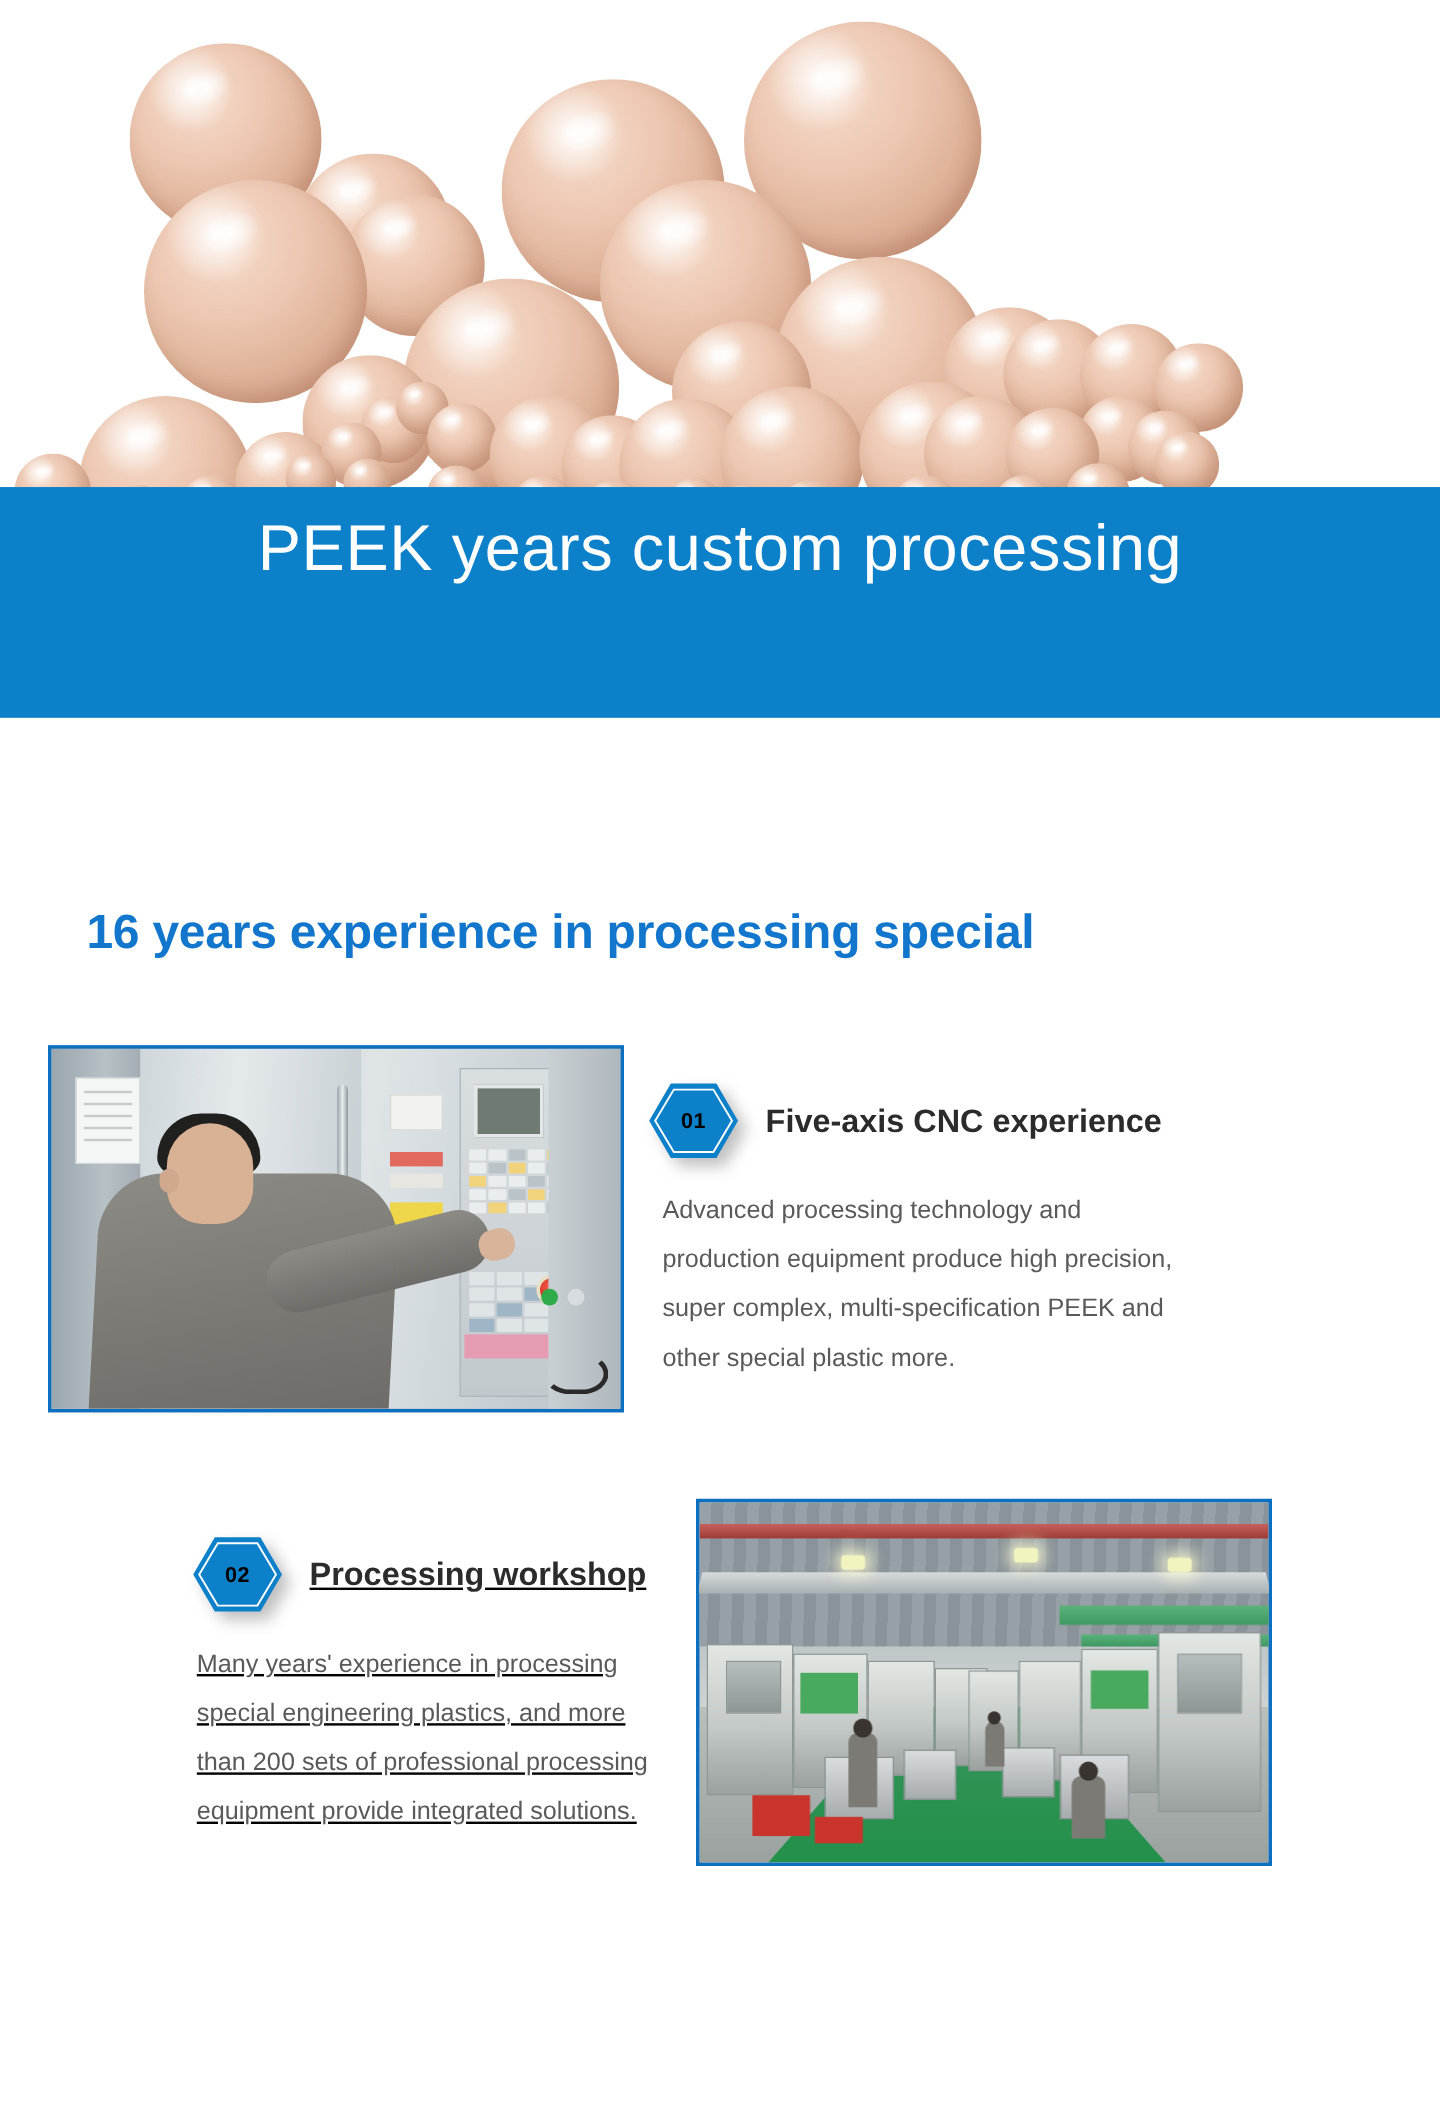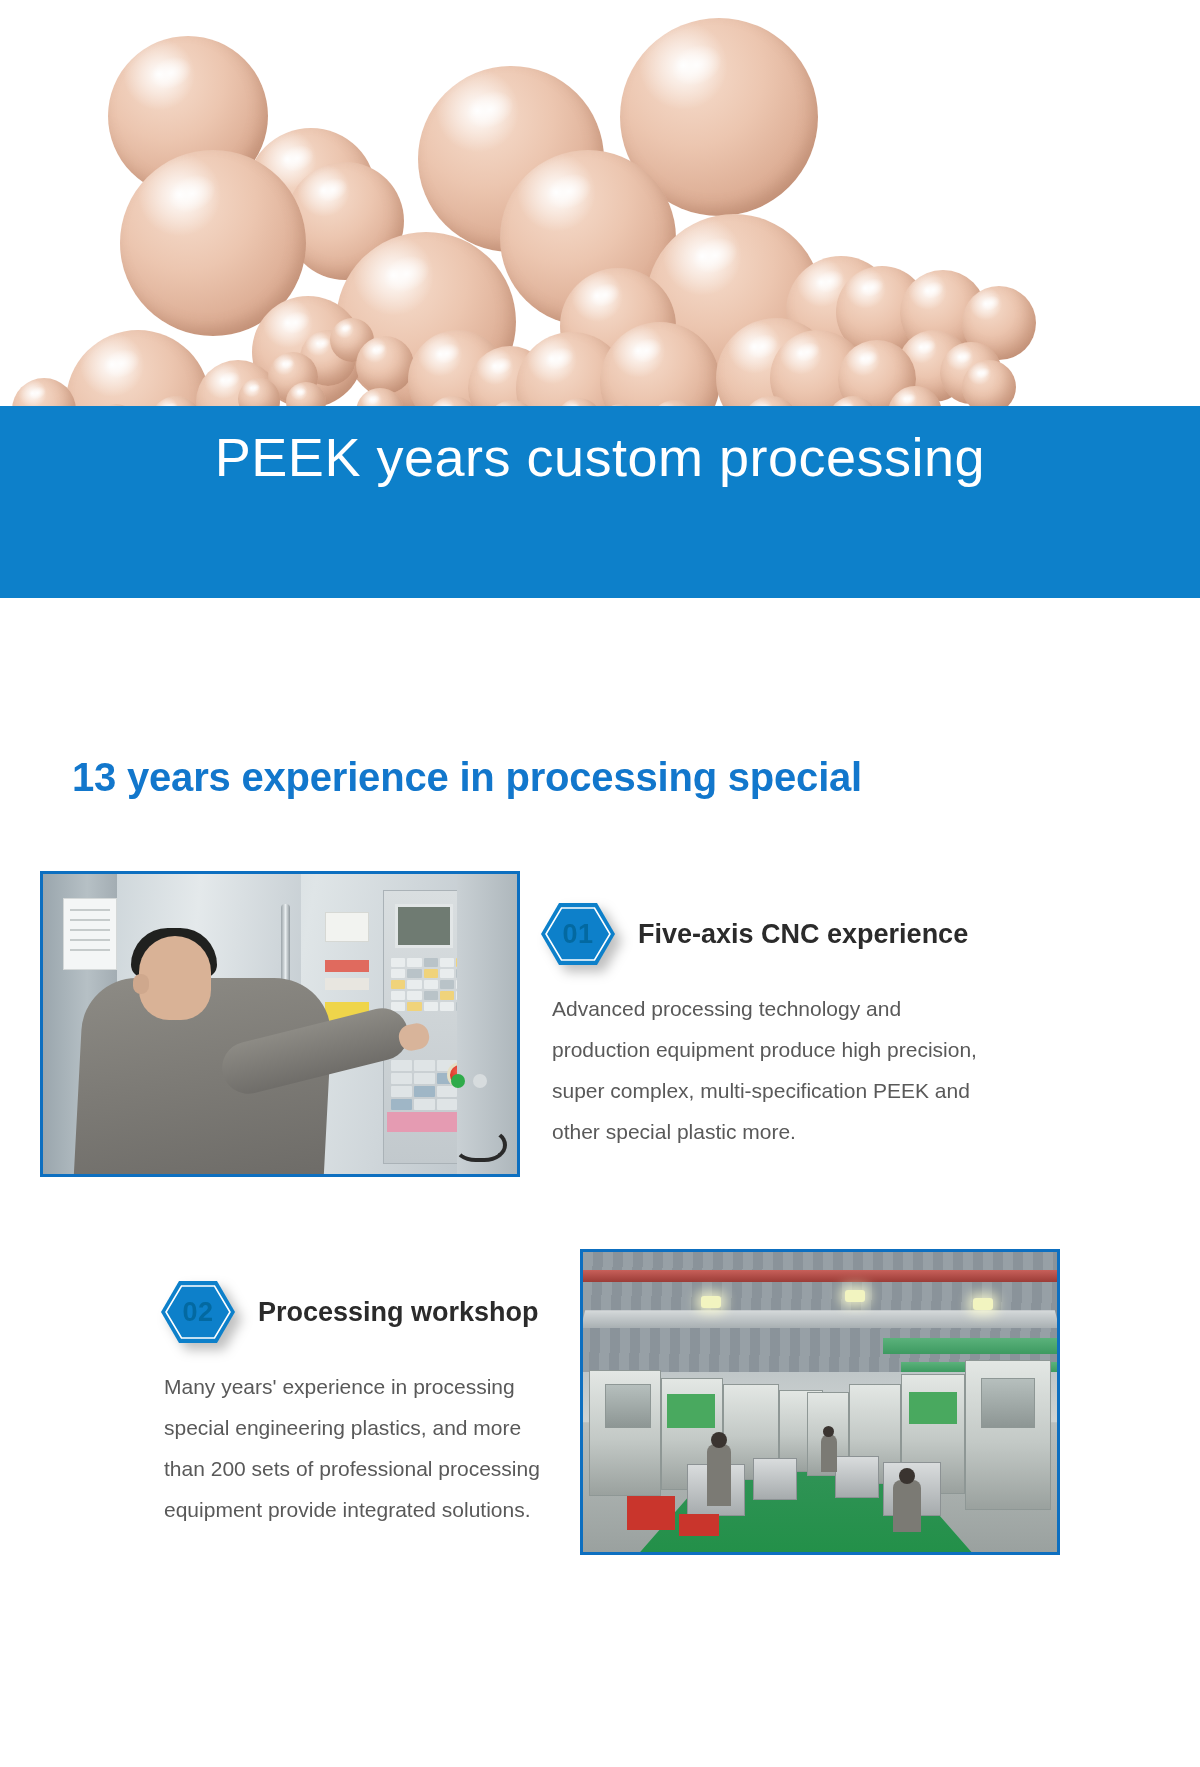--- a/index.html
+++ b/index.html
@@ -273,43 +273,43 @@
   .p2-worker { position:absolute; background:#7b7a74; border-radius:8px 8px 0 0; }
   .p2-worker-head { position:absolute; background:#3a3430; border-radius:50%; }
   .p2-wall-green { position:absolute; background: linear-gradient(180deg,#5bb27b,#3d9a61); }
 
   
   .feature-text {
     flex: 1 1 auto;
     padding-top: 30px;
   }
   .feature-row:not(.reverse) .feature-text { padding-left: 20px; padding-right: 30px; }
-  .feature-row.reverse .feature-text { padding-left: 40px; padding-right: 16px; width: 460px; flex: 0 0 460px; }
+  .feature-row.reverse .feature-text { padding-left: 40px; padding-right: 16px; width: 460px; flex: 0 0 460px; text-decoration: underline; }
 
   .badge-line {
     display: flex;
     align-items: center;
     gap: 22px;
     margin-bottom: 22px;
   }
   .hexbadge {
     position: relative;
     width: 76px;
     height: 66px;
     flex: 0 0 76px;
     filter: drop-shadow(7px 7px 6px rgba(0,0,0,0.25));
   }
   .hexbadge svg { display:block; width:76px; height:66px; }
   .hexbadge .num {
     position: absolute;
     left: 0; top: 0;
     width: 76px; height: 66px;
     display: flex; align-items: center; justify-content: center;
-    color: #0369a1;
-    font-size: 27px;
+    color: #000000;
+    font-size: 18px;
     font-weight: bold;
     letter-spacing: 0.5px;
   }
   .feature-title {
     color: #2b2b2b;
     font-size: 27px;
     font-weight: bold;
     line-height: 1.2;
     white-space: nowrap;
   }
@@ -379,21 +379,21 @@
         <div class="ball" style="left: 742px; top: 396px; width: 58px; height: 58px;"></div>
       </div>
 
     <div class="banner">
       <div class="banner-veil"></div>
       <div class="banner-title">PEEK years custom processing</div>
     </div>
   </div>
 
   <div class="section-heading">
-    <div>13 years experience in processing special</div>
+    <div>16 years experience in processing special</div>
   </div>
 
   <div class="feature-row">
     <div class="photo-wrap">
       <div class="photo">
         <div class="p1-bg"></div>
         <div class="p1-cabinet-left"></div>
         <div class="p1-paper"></div>
         <div class="p1-door"></div>
         <div class="p1-door-handle"></div>

